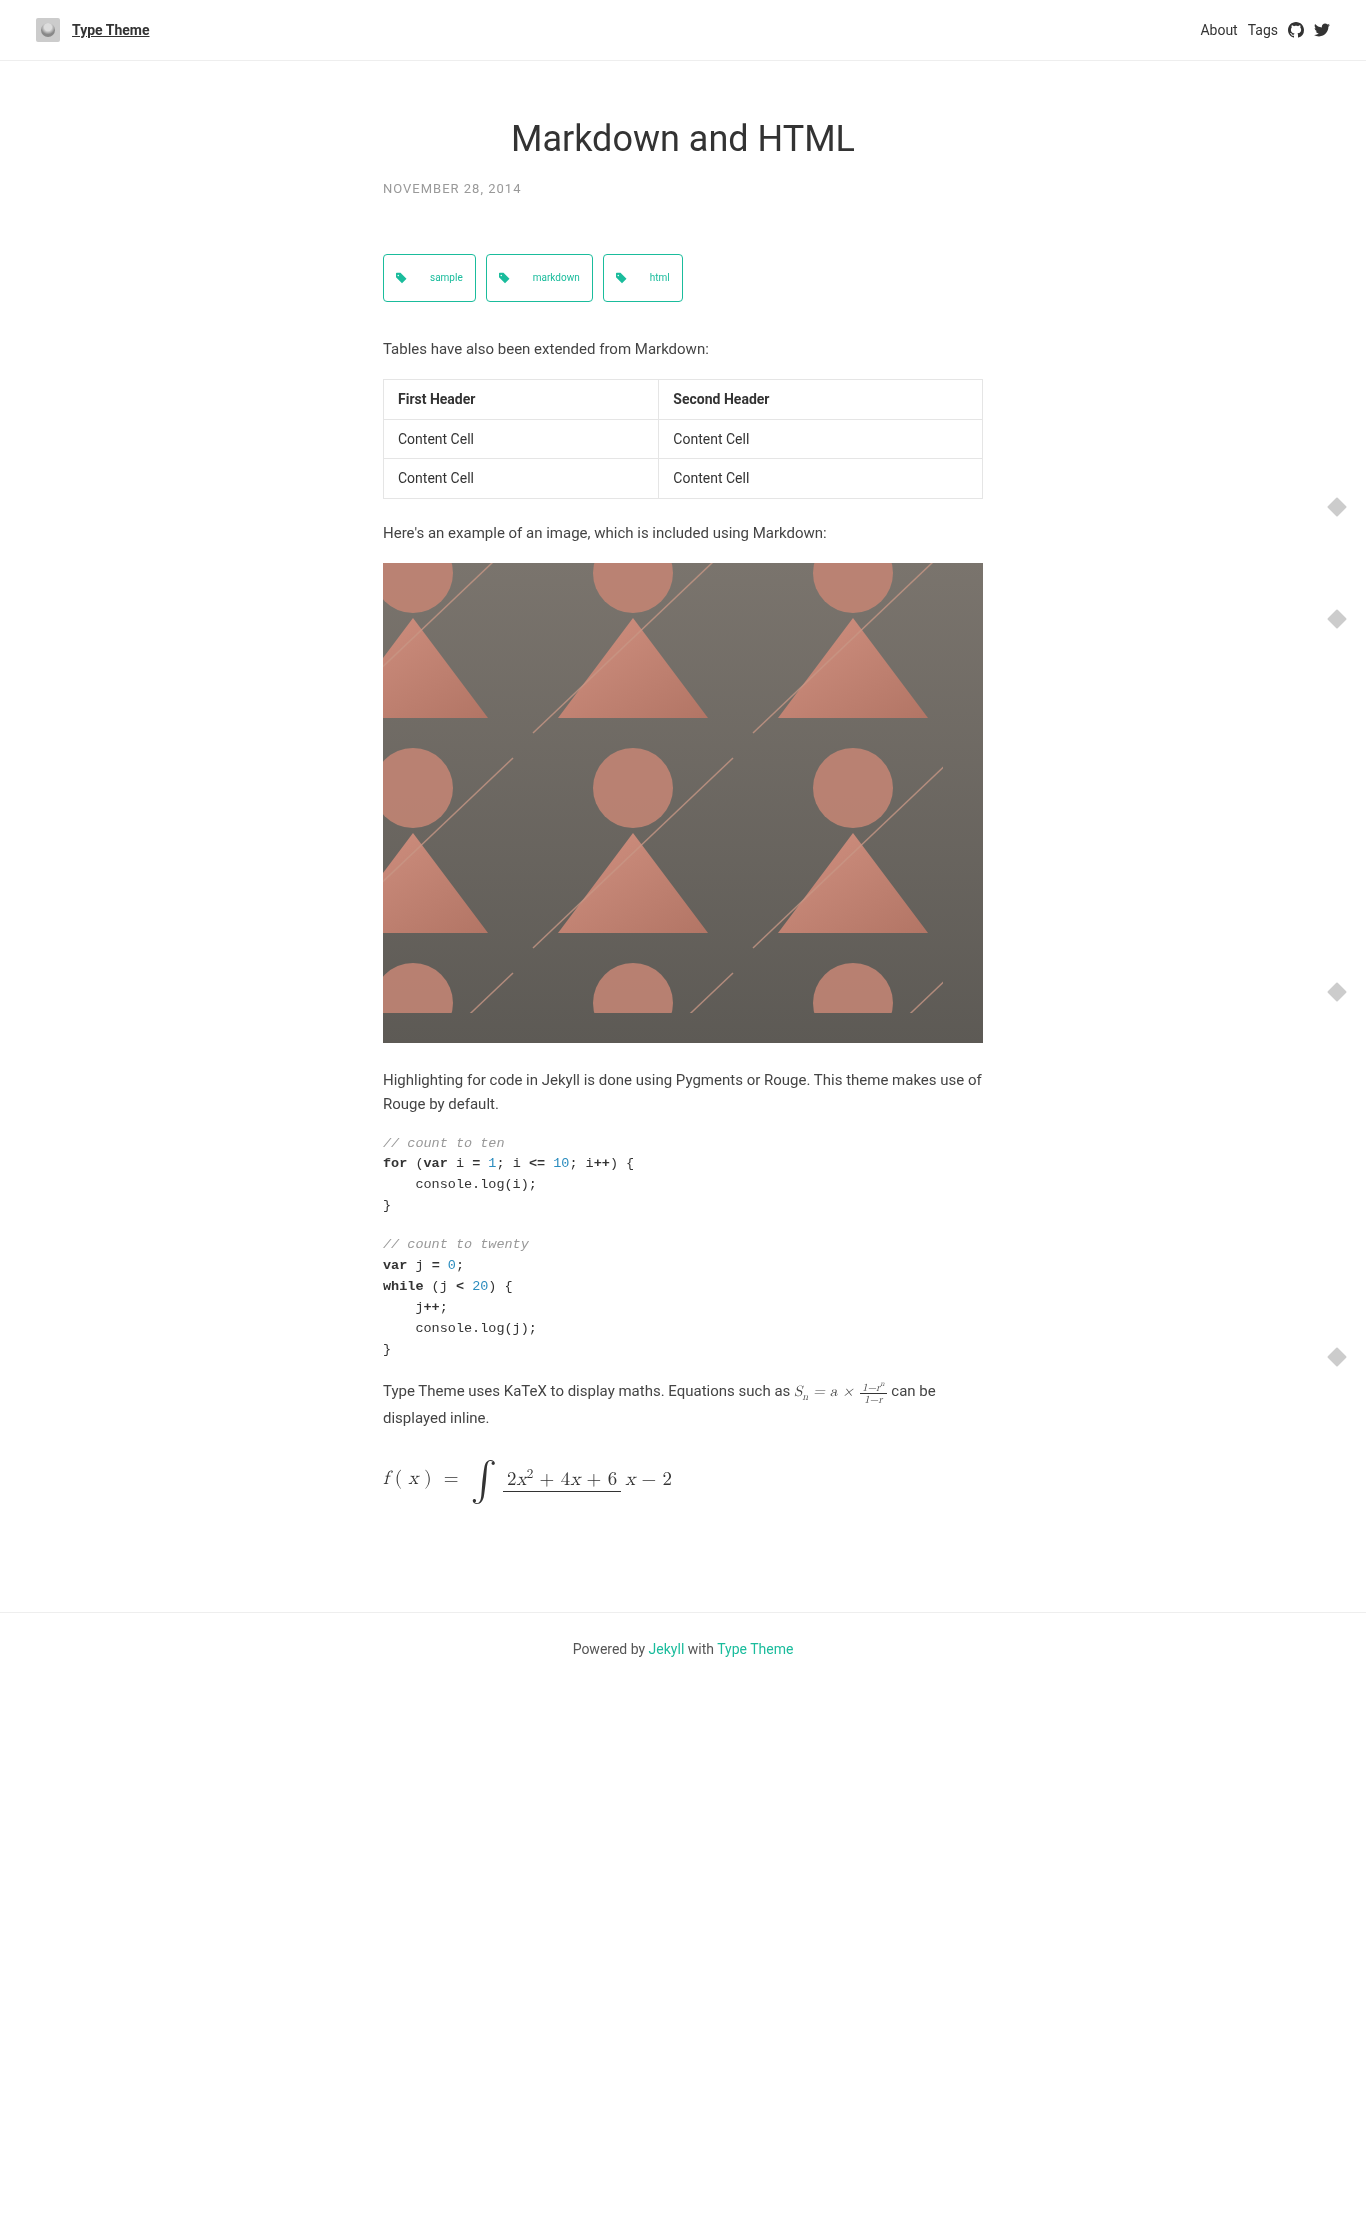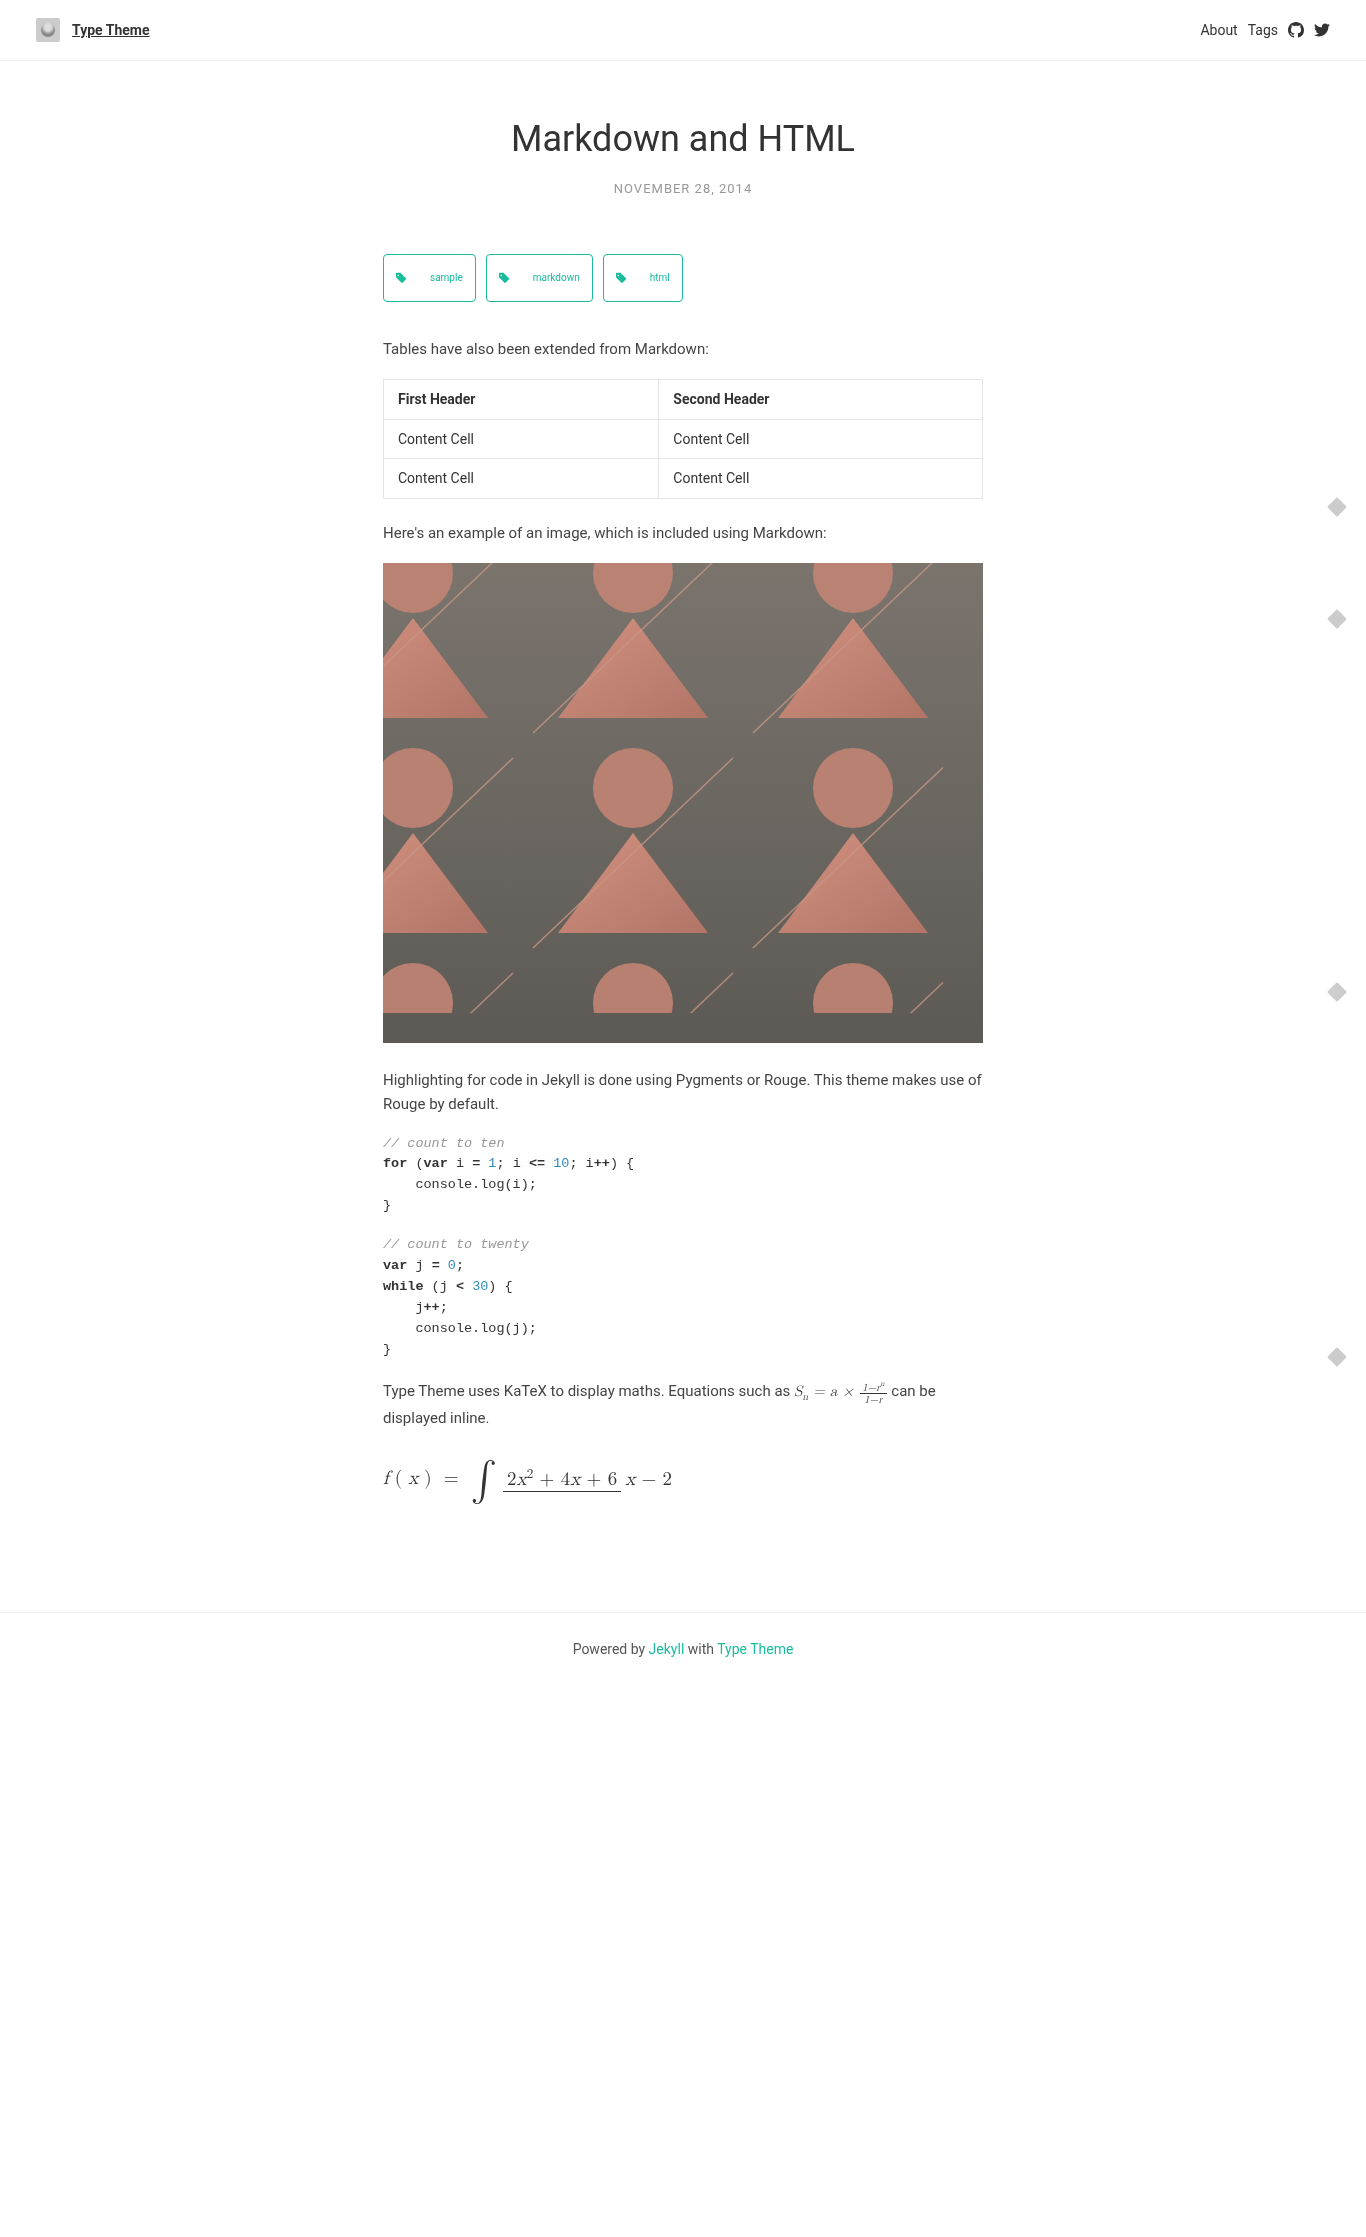--- a/index.html
+++ b/index.html
@@ -65,21 +65,21 @@
     padding: 50px 20px 80px;
   }
   h1.post-title {
     text-align: center;
     font-size: 36px;
     font-weight: 400;
     color: #333;
     margin-bottom: 10px;
   }
   .post-date {
-    text-align: center;
+    text-align: left;
     color: #999;
     font-size: 13px;
     letter-spacing: 1px;
     text-transform: uppercase;
     margin-bottom: 55px;
   }
   .tags {
     display: flex;
     gap: 10px;
     margin-bottom: 35px;
@@ -292,21 +292,21 @@
 
   <p>Highlighting for code in Jekyll is done using Pygments or Rouge. This theme makes use of Rouge by default.</p>
 
   <pre><span class="cm">// count to ten</span>
 <span class="kw">for</span> (<span class="kw">var</span> i <span class="op">=</span> <span class="nm">1</span>; i <span class="op">&lt;=</span> <span class="nm">10</span>; i<span class="op">++</span>) {
     console.log(i);
 }</pre>
 
   <pre><span class="cm">// count to twenty</span>
 <span class="kw">var</span> j <span class="op">=</span> <span class="nm">0</span>;
-<span class="kw">while</span> (j <span class="op">&lt;</span> <span class="nm">30</span>) {
+<span class="kw">while</span> (j <span class="op">&lt;</span> <span class="nm">20</span>) {
     j<span class="op">++</span>;
     console.log(j);
 }</pre>
 
   <p>
     <span>Type Theme uses KaTeX to display maths. Equations such as </span><span class="math">S<span class="sub">n</span> = a × <span class="inline-frac">
             <span class="n">1−r<span class="sup-n">n</span></span>
             <span>1−r</span>
           </span></span><span> can be displayed inline.</span>
   </p>

